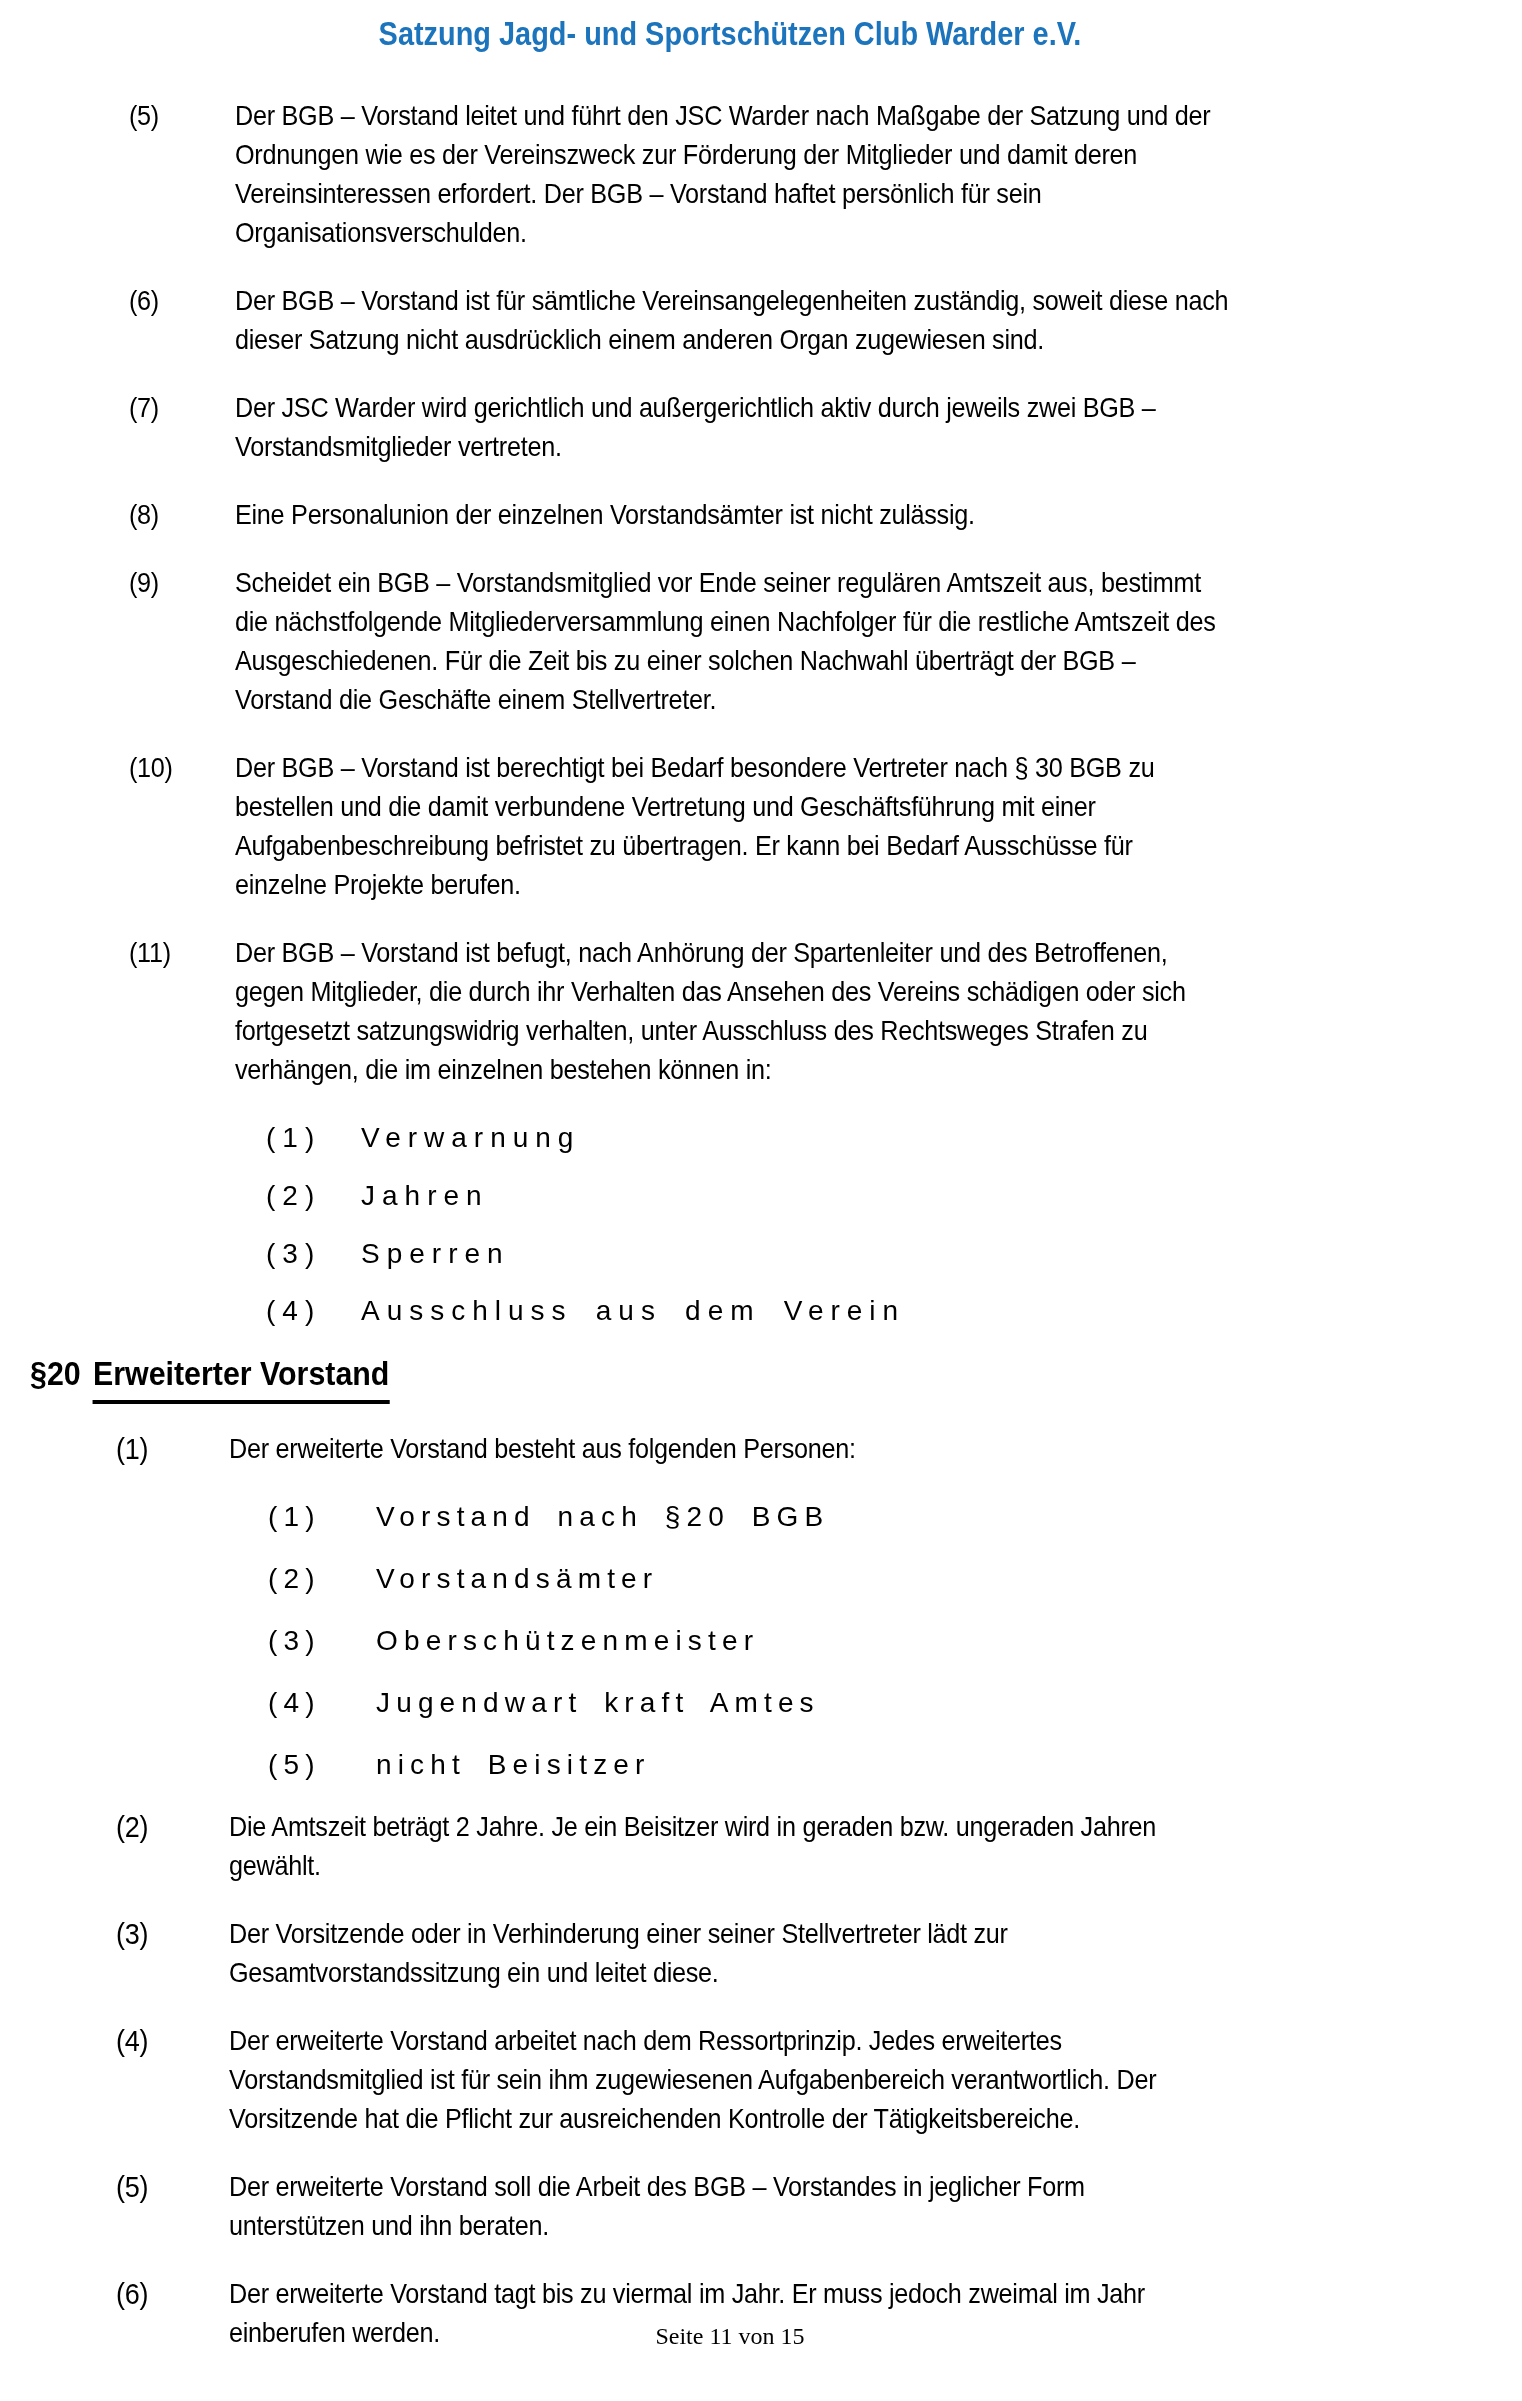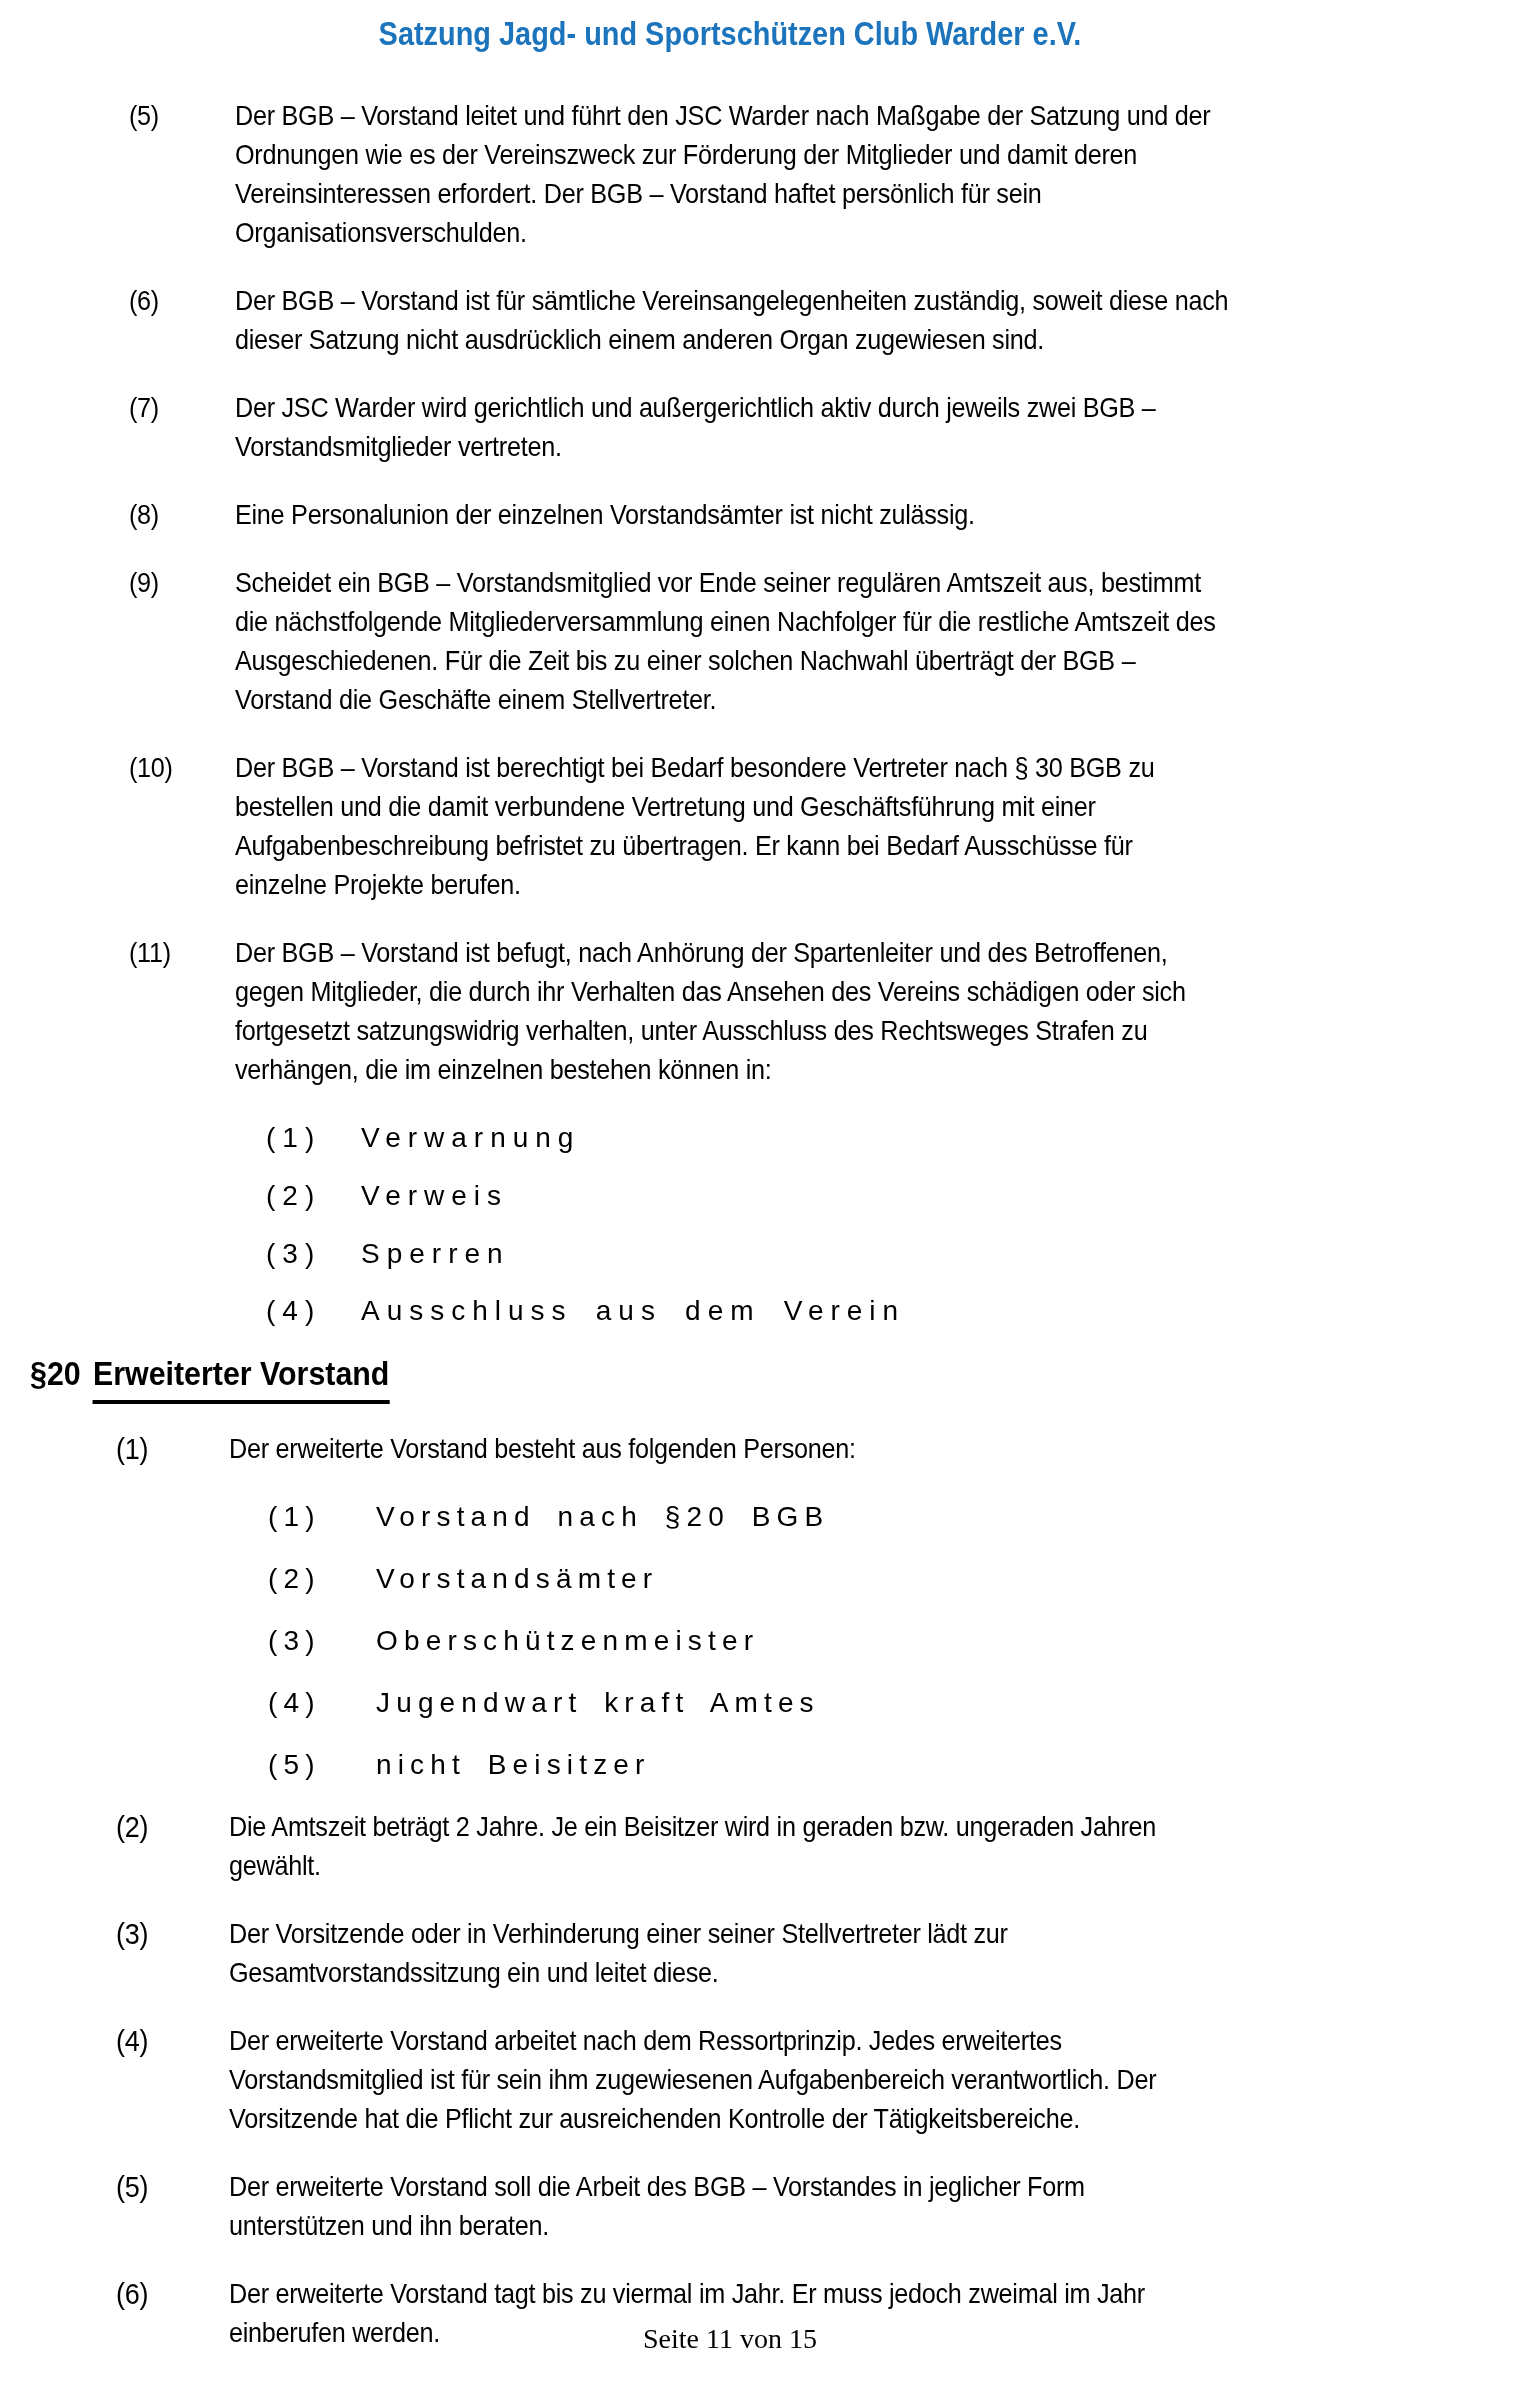--- a/index.html
+++ b/index.html
@@ -87,21 +87,21 @@
     word-spacing: 0.28em;
   }
   .s20 .member.first { margin-top: 12.4px; }
   .footer {
     position: absolute;
     top: 2323px;
     left: 0;
     width: 100%;
     text-align: center;
     font-family: "Liberation Serif", serif;
-    font-size: 28px;
+    font-size: 24px;
     color: #000000;
   }
 </style>
 </head>
 <body>
 
 <div class="page">
 
   <div class="title">Satzung Jagd- und Sportschützen Club Warder e.V.</div>
 
@@ -156,21 +156,21 @@
 verhängen, die im einzelnen bestehen können in:</span>
     </div>
 
     <div class="para sub first">
       <span class="pnum">(1)</span>
       <span class="ptext">Verwarnung</span>
     </div>
 
     <div class="para sub">
       <span class="pnum">(2)</span>
-      <span class="ptext">Verweis</span>
+      <span class="ptext">Jahren</span>
     </div>
 
     <div class="para sub">
       <span class="pnum">(3)</span>
       <span class="ptext">Sperren</span>
     </div>
 
     <div class="para sub">
       <span class="pnum">(4)</span>
       <span class="ptext">Ausschluss aus dem Verein</span>

